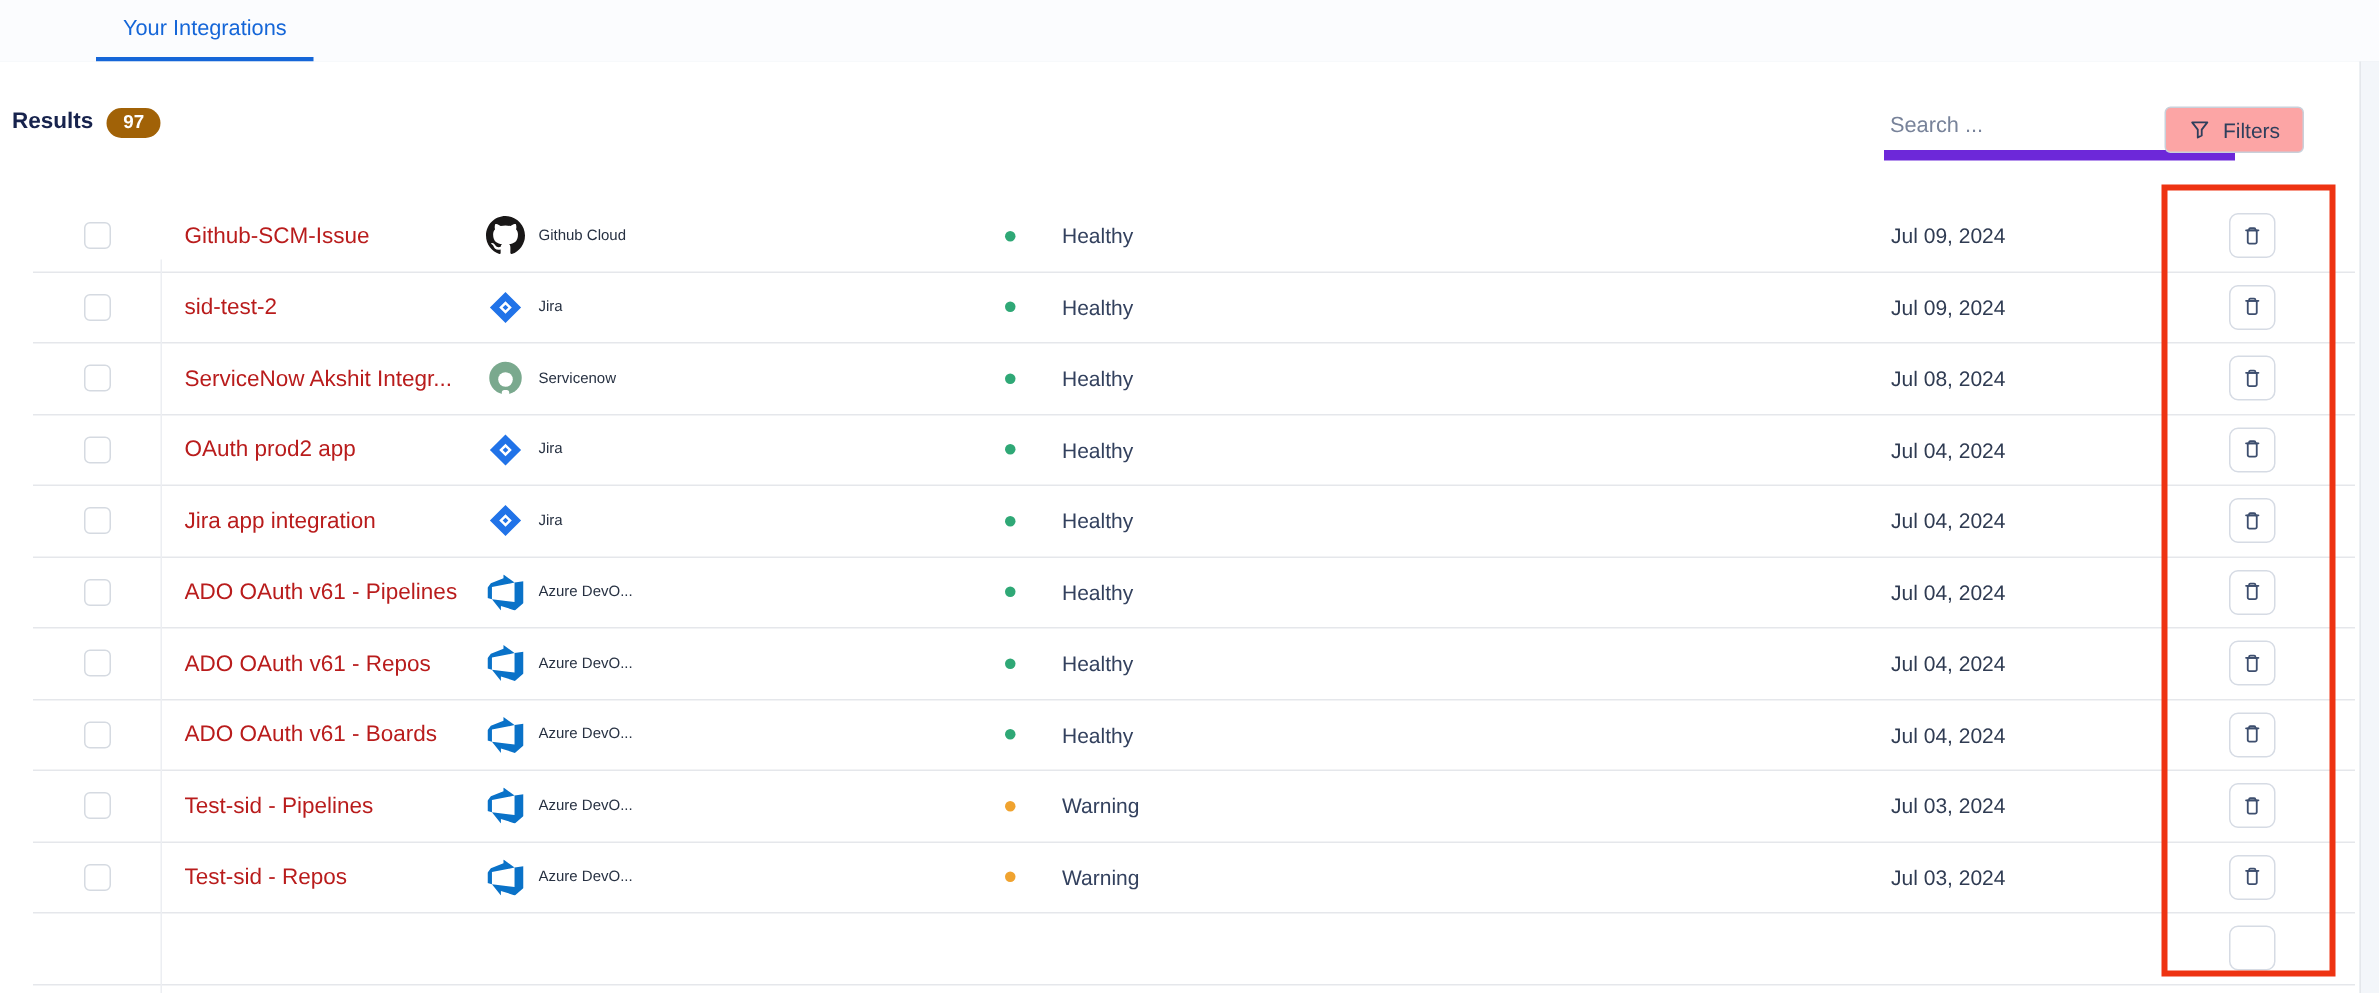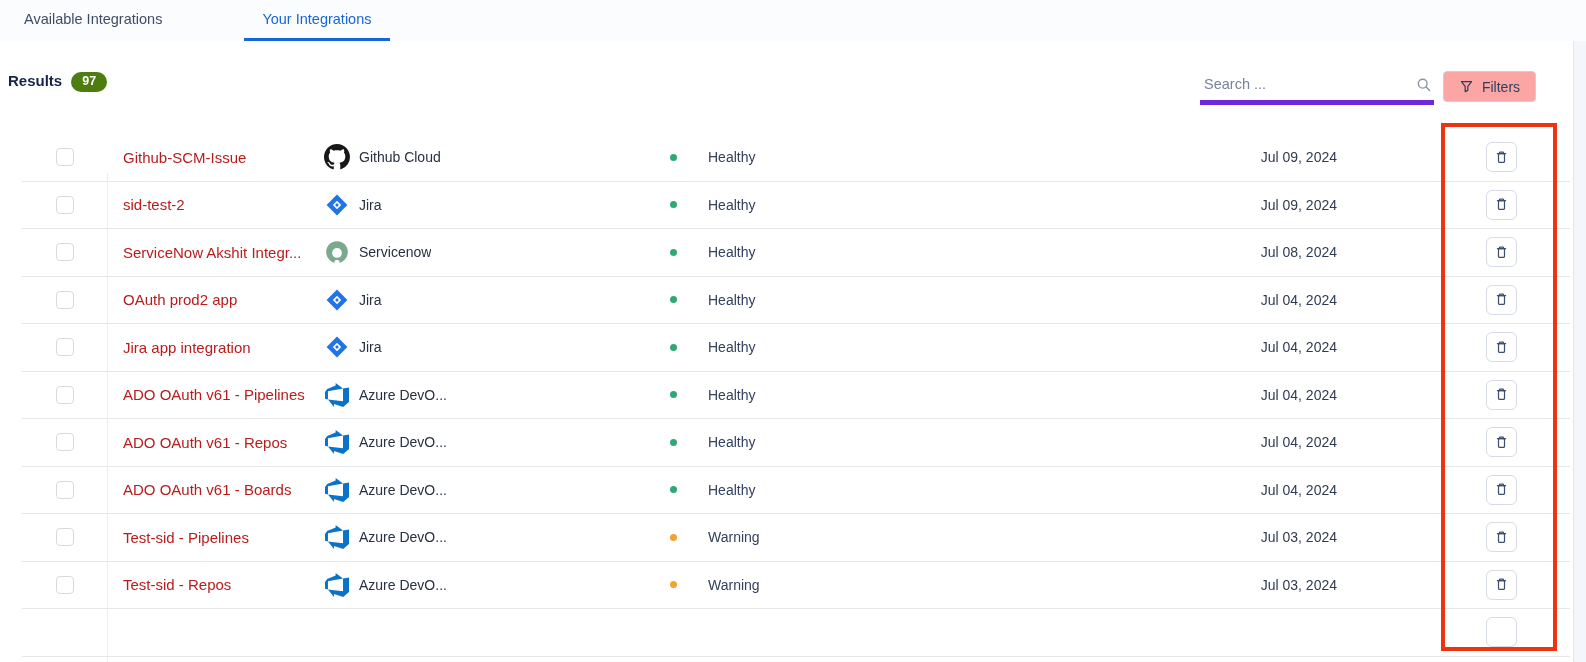--- a/index.html
+++ b/index.html
@@ -14,23 +14,23 @@
   .tab.first{margin-left:6px;}
   .tab.active{color:#1566d8;font-weight:500;border-bottom-color:#1566d8;margin-left:64px;}
 
   
   .card{position:absolute;left:0;top:41px;width:1573px;height:621px;background:#ffffff;overflow:hidden;}
   .edge-strip{position:absolute;left:1573px;top:41px;width:13px;height:621px;background:#f3f6fa;border-left:1px solid #e4e7ec;}
 
   
   .results{position:absolute;left:8px;top:31px;height:30px;display:flex;align-items:flex-start;gap:9px;}
   .results-label{font-size:15px;font-weight:700;color:#17234d;}
-  .results-badge{background:#4d7c0f;color:#fff;font-size:12.5px;font-weight:700;
+  .results-badge{background:#a16207;color:#fff;font-size:12.5px;font-weight:700;
                  min-width:20px;padding:3px 8px;border-radius:11px;text-align:center;line-height:1.1;}
-  .searchbox{position:absolute;left:1200px;top:29px;width:234px;height:30px;border-bottom:5px solid #6d28d9;}
+  .searchbox{position:absolute;left:1256px;top:29px;width:234px;height:30px;border-bottom:7px solid #6d28d9;}
   .searchbox input{border:0;outline:none;background:transparent;width:200px;height:28px;
                    font-family:"Liberation Sans",sans-serif;font-size:14.5px;color:#344563;padding:0 0 0 4px;}
   .searchbox input::placeholder{color:#78839a;}
   .search-icon{position:absolute;right:2px;top:7px;}
   .filters-btn{position:absolute;left:1443px;top:30px;width:93px;height:31px;background:#fca5a5;
                border:1px solid #c9d0da;border-radius:4px;display:flex;align-items:center;justify-content:center;
                gap:8px;font-family:"Liberation Sans",sans-serif;font-size:14px;color:#2e3f5c;cursor:pointer;}
 
   
   .table{position:absolute;left:22px;top:93px;width:1548px;
@@ -49,42 +49,41 @@
   .td{min-width:0;}
   .col-check{display:flex;justify-content:center;}
   .checkbox{width:18px;height:18px;border:1.5px solid #d5dae1;border-radius:4px;background:#fff;
             box-sizing:border-box;cursor:pointer;display:inline-block;}
   .thead .col-check{display:flex;justify-content:center;align-self:center;}
   .col-name{padding-left:16px;}
   .name-link{font-size:15px;color:#b91c1c;text-decoration:none;cursor:pointer;white-space:nowrap;
              overflow:hidden;text-overflow:ellipsis;display:block;padding-right:8px;}
   .col-app{display:flex;align-items:center;gap:9px;padding-left:6px;}
   .app-icon{width:26px;height:26px;display:flex;align-items:center;justify-content:center;flex:none;}
-  .app-label{font-size:14px;color:#273142;white-space:nowrap;overflow:hidden;}
+  .app-label{font-size:10px;color:#273142;white-space:nowrap;overflow:hidden;}
   .col-status{display:flex;align-items:center;gap:8px;}
   .dot{width:7px;height:7px;border-radius:50%;display:inline-block;flex:none;}
   .dot.healthy{background:#2fa876;}
   .dot.warning{background:#f0a32f;}
   .status-label{font-size:14px;color:#33415e;margin-left:23px;}
   .col-upd{text-align:right;padding-right:105px;font-size:14px;color:#2f3b52;}
   .col-act{display:flex;justify-content:center;}
   .trash-btn{width:31px;height:30px;background:#fff;border:1px solid #d6dbe4;border-radius:6px;
              display:flex;align-items:center;justify-content:center;cursor:pointer;padding:0;}
 
   
   .annotation-box{position:absolute;left:1441px;top:123px;width:116px;height:528px;
                   border:4px solid #ee3312;box-sizing:border-box;pointer-events:none;z-index:6;}
 </style>
 </head>
 <body>
 
 <div class="page">
 
   <div class="tabbar">
-    <div class="tab first">Available Integrations</div>
     <div class="tab active">Your Integrations</div>
   </div>
 
   <div class="card">
 
     <div class="results">
       <span class="results-label">Results</span>
       <span class="results-badge">97</span>
     </div>
 

